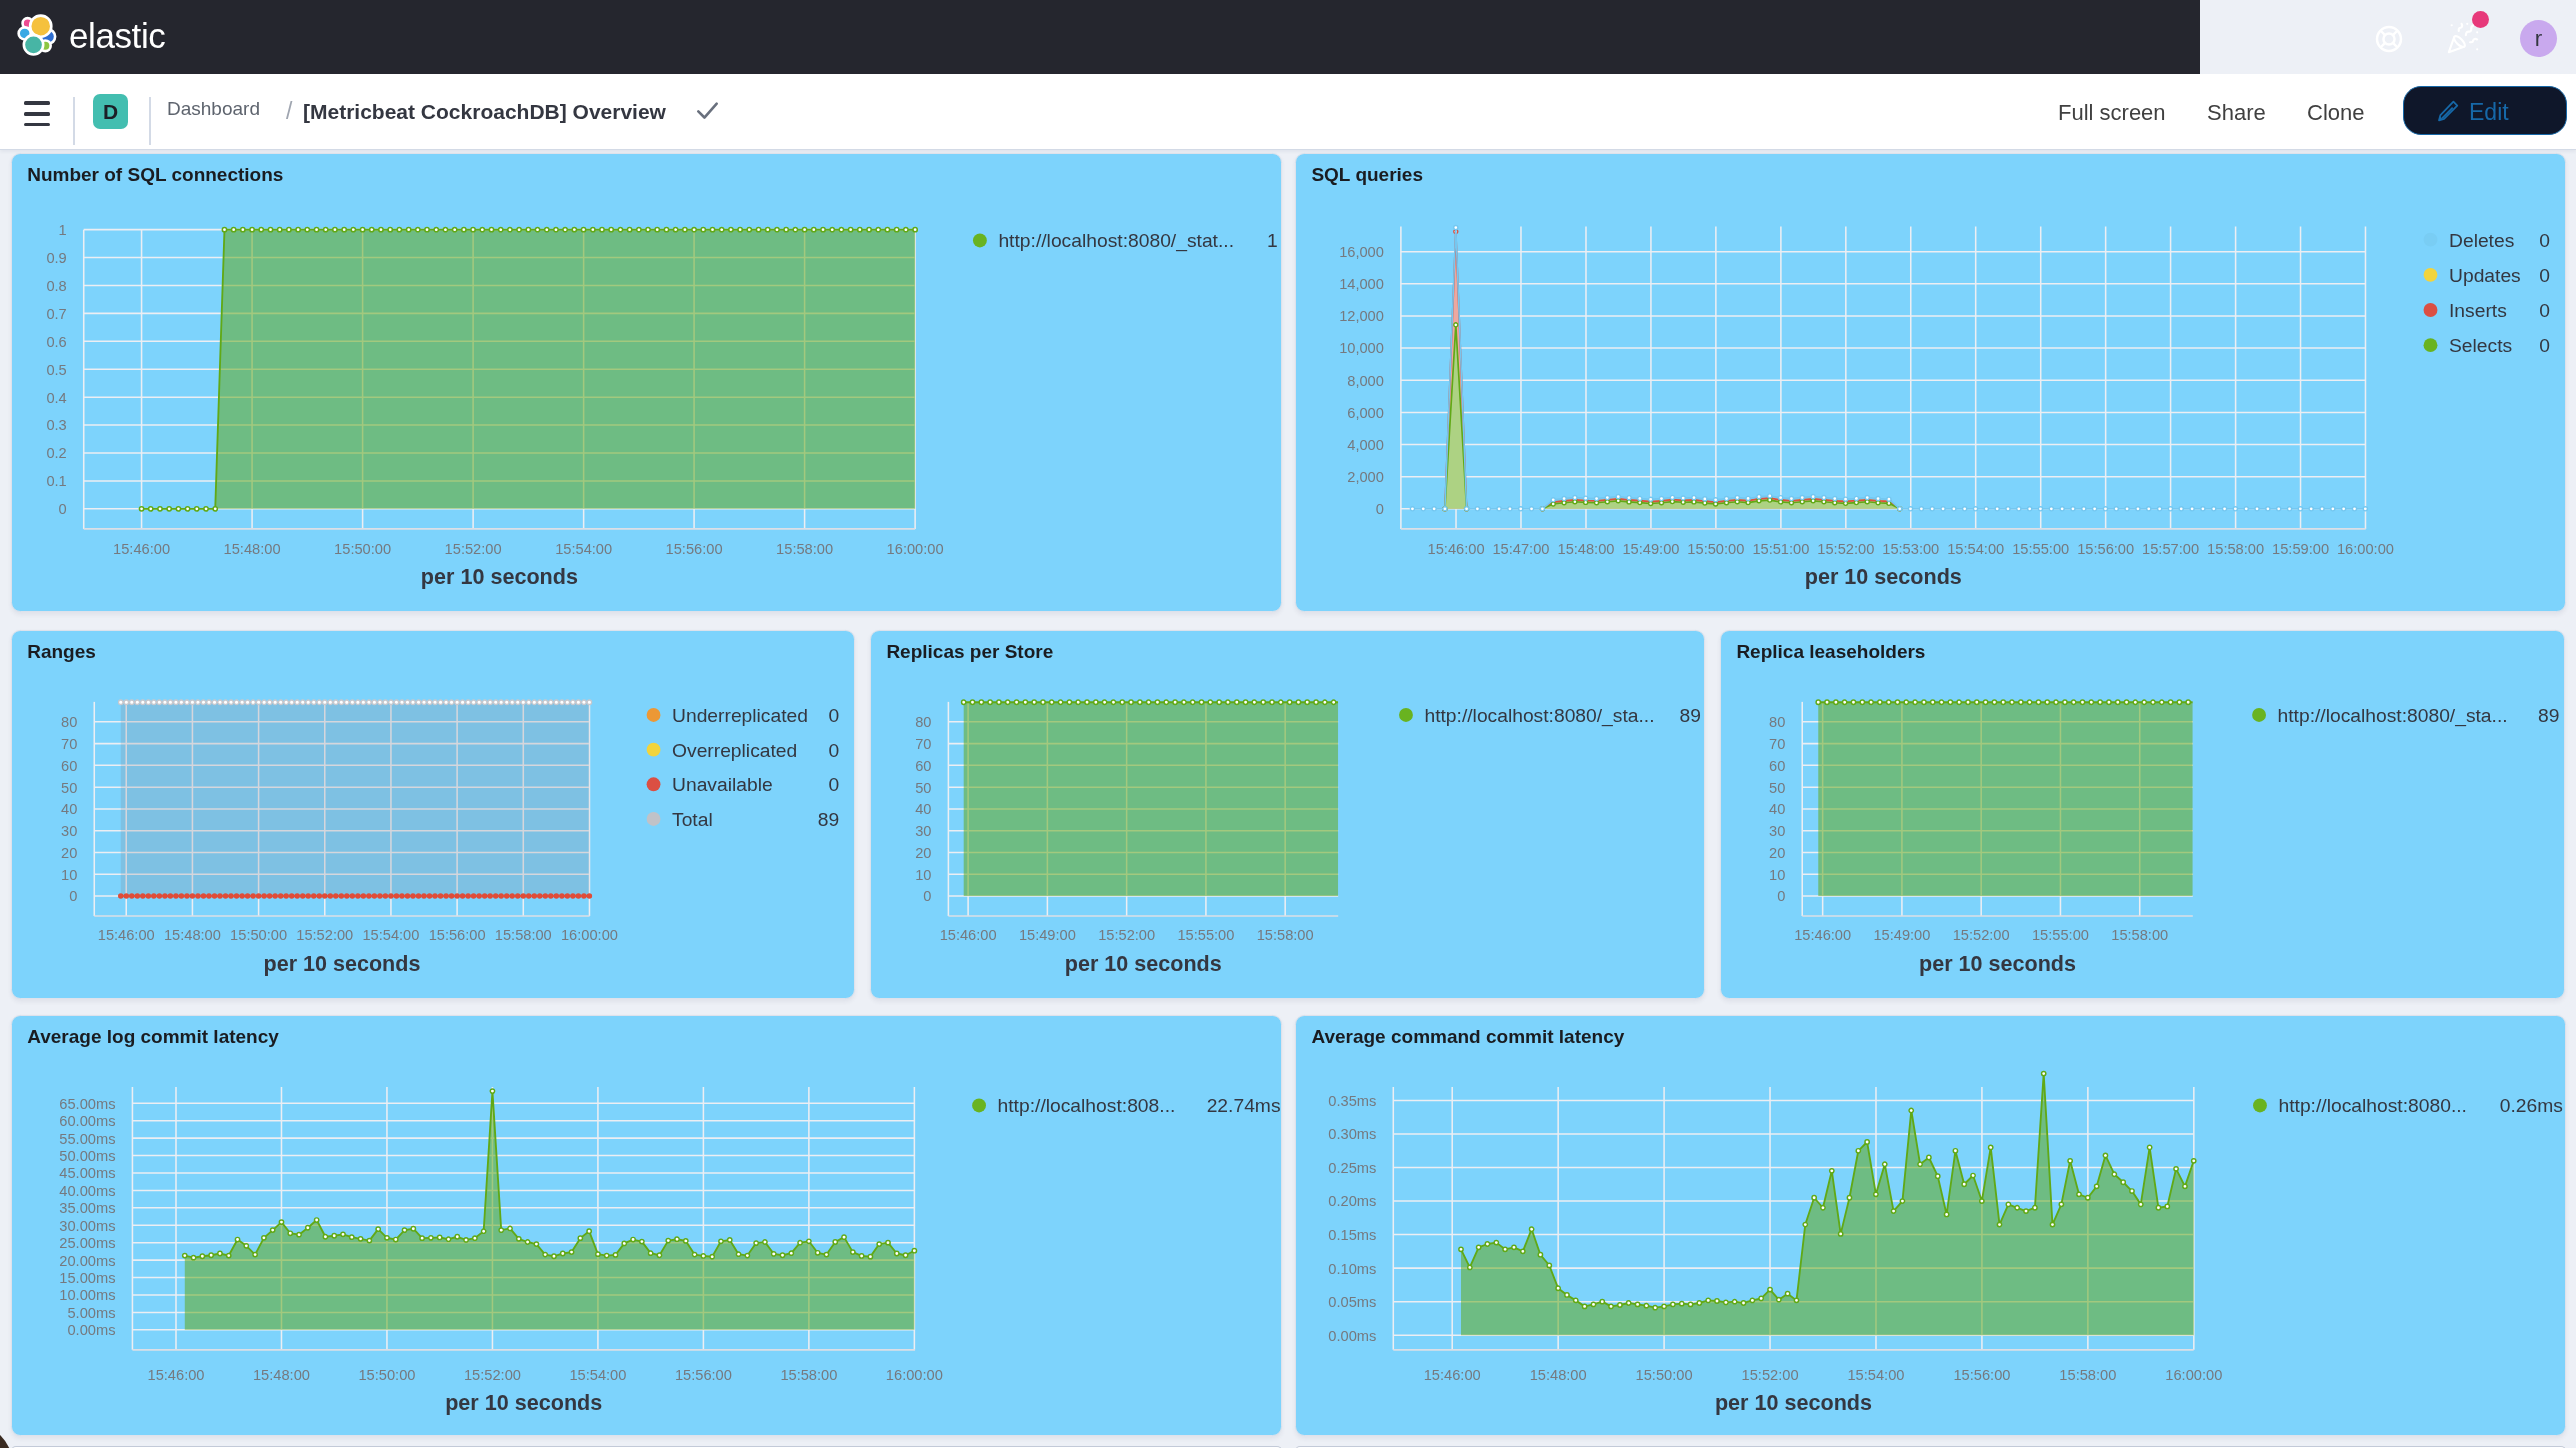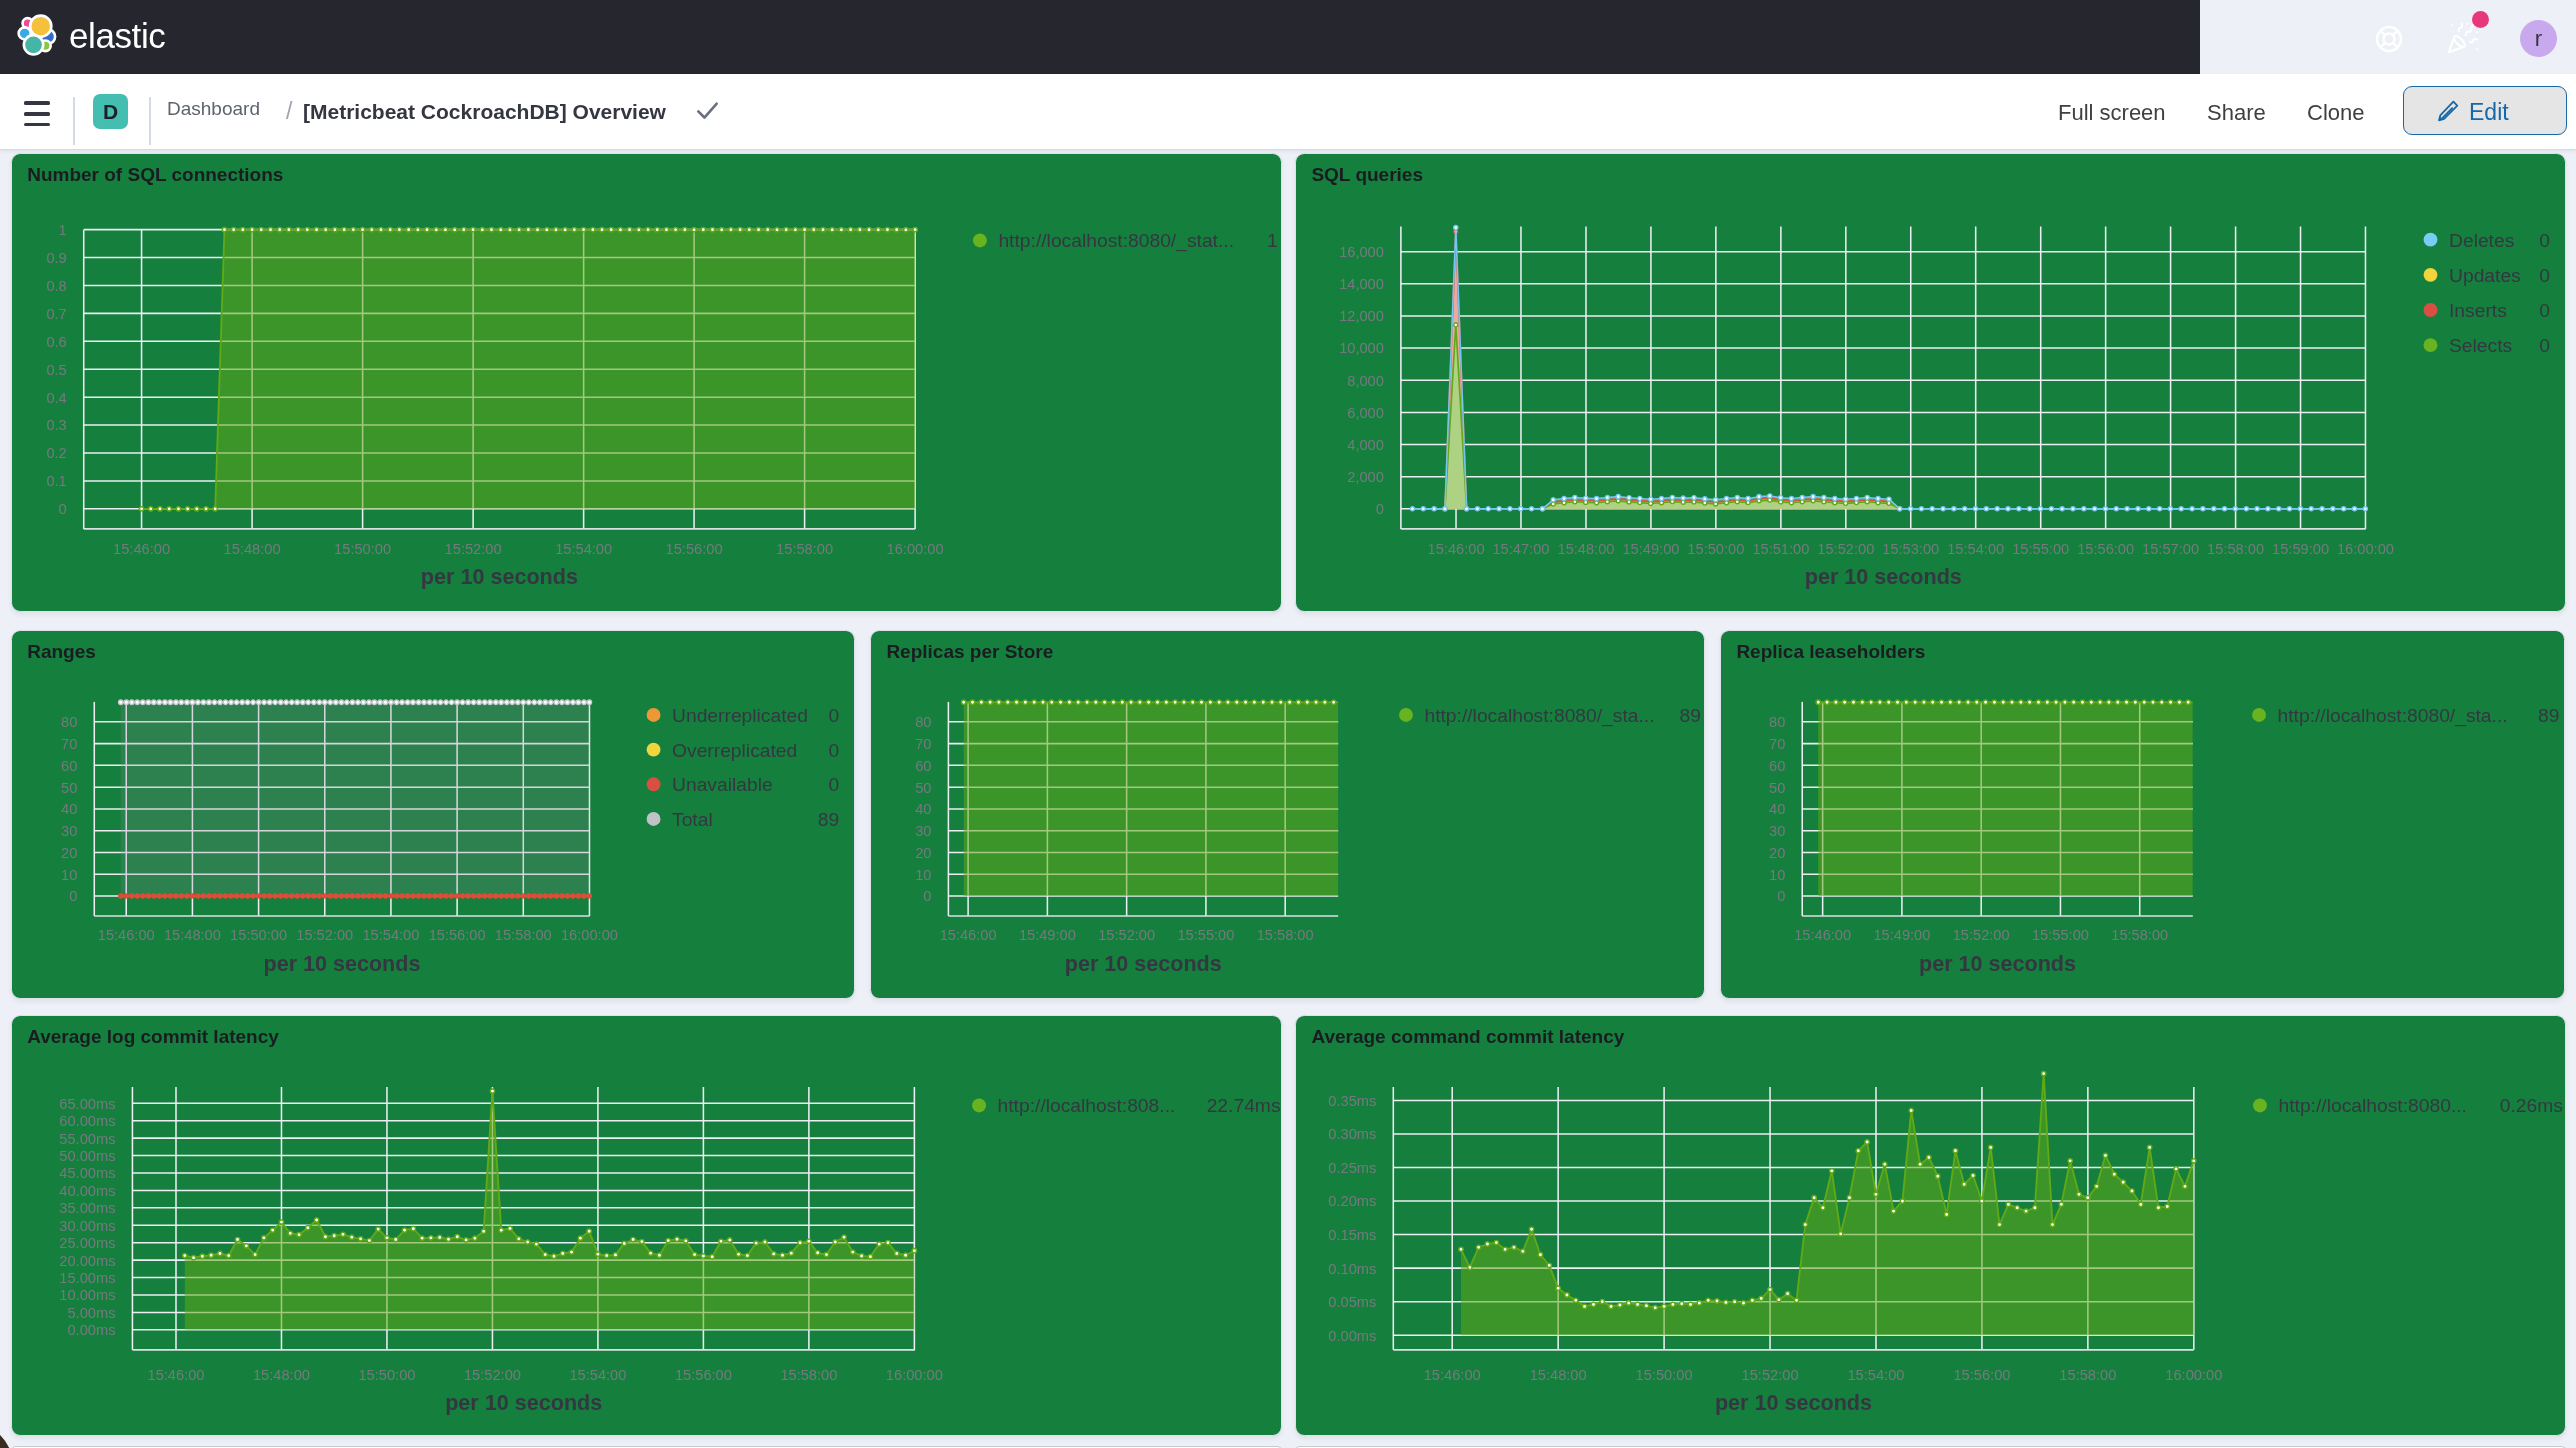--- a/index.html
+++ b/index.html
@@ -1,19 +1,19 @@
 <!DOCTYPE html>
 <html style="font-size:12.3px"><head><meta charset="utf-8">
 <style>
 * { margin:0; padding:0; box-sizing:border-box; }
 html,body { width:2576px; height:1448px; overflow:hidden; font-family:"Liberation Sans",sans-serif; }
 body { background:#edf0f6; position:relative; }
 .hdr { position:absolute; left:0; top:0; width:2200px; height:74px; background:#25262e; }
 .nav { position:absolute; left:0; top:74px; width:2576px; height:76px; background:#fff; border-bottom:1.5px solid #d3dae6; box-shadow:0 2.3px 3.1px rgba(40,50,80,0.06); }
-.panel { position:absolute; background:#15803d; border:1.5px solid #dde2ec; border-radius:9.3px; box-shadow:0 2.3px 4.6px rgba(50,60,90,0.07); }
+.panel { position:absolute; background:#7dd3fc; border:1.5px solid #dde2ec; border-radius:9.3px; box-shadow:0 2.3px 4.6px rgba(50,60,90,0.07); }
 .ptitle { position:absolute; left:15.4px; top:10px; font-size:19px; font-weight:bold; color:#1a1c21; }
 .vsep { position:absolute; top:23px; width:1.5px; height:48px; background:#d3dae6; }
 .toplink { position:absolute; top:26px; line-height:1.2; font-size:22px; color:#404040; }
 </style></head>
 <body>
 <div class="hdr">
 <svg width="43" height="46" viewBox="0 0 56 60" style="position:absolute;left:17px;top:12.3px">
 <g stroke="#fff" stroke-width="3.4">
 <circle cx="13.8" cy="14.6" r="6.6" fill="#ed4c92"></circle>
 <circle cx="10.0" cy="27.9" r="7.9" fill="#38a9e4"></circle>
@@ -59,21 +59,21 @@
 <div class="vsep" style="left:149px"></div>
 <div style="position:absolute;left:167px;top:24px;font-size:19px;line-height:1.2;color:#5e646e">Dashboard</div>
 <div style="position:absolute;left:286px;top:24px;font-size:23px;line-height:1.2;color:#9fa5b0">/</div>
 <div style="position:absolute;left:303px;top:25px;font-size:21px;line-height:1.2;font-weight:bold;color:#343741">[Metricbeat CockroachDB] Overview</div>
 <svg width="23" height="20" viewBox="0 0 30 26" style="position:absolute;left:696px;top:27px">
 <path d="M3 13.5 L11 21.5 L27 3.5" fill="none" stroke="#69707d" stroke-width="3.4" stroke-linecap="round" stroke-linejoin="round"></path>
 </svg>
 <div class="toplink" style="left:2058px">Full screen</div>
 <div class="toplink" style="left:2207px">Share</div>
 <div class="toplink" style="left:2307px">Clone</div>
-<div style="position:absolute;left:2403px;top:12.3px;width:164px;height:49px;border:1.5px solid #1668a8;border-radius:9px;background:#e5e5e5">
+<div style="position:absolute;left:2403px;top:12.3px;width:164px;height:49px;border:1.5px solid #1668a8;border-radius:18px;background:#0f172a">
 <svg width="23" height="23" viewBox="0 0 16 16" style="position:absolute;left:32px;top:12.3px">
 <path d="M12.1 1.2 l2.7 2.7 -9.2 9.2 -3.5 1 1-3.6 z" fill="none" stroke="#1668a8" stroke-width="1.25" stroke-linejoin="round"></path>
 <path d="M2.1 13.9 l2.4-.7 -1.7-1.7 z" fill="#1668a8"></path>
 <line x1="4.2" y1="12.8" x2="11.6" y2="5.3" stroke="#1668a8" stroke-width="1.25"></line>
 </svg>
 <div style="position:absolute;left:65px;top:11.6px;font-size:23px;color:#1668a8">Edit</div>
 </div>
 </div>
 <div class="panel" style="left:10.8px;top:153px;width:1271px;height:459px">
 <div class="ptitle">Number of SQL connections</div>

